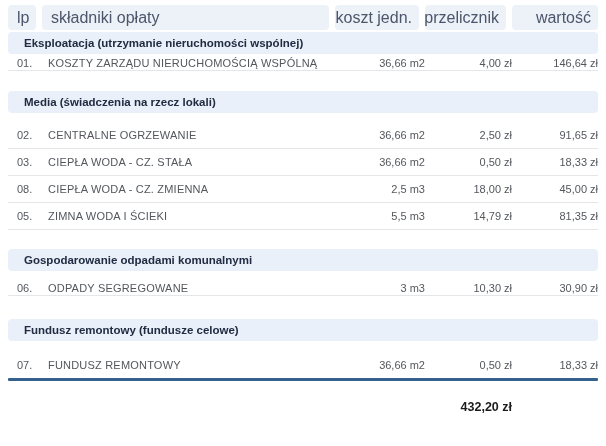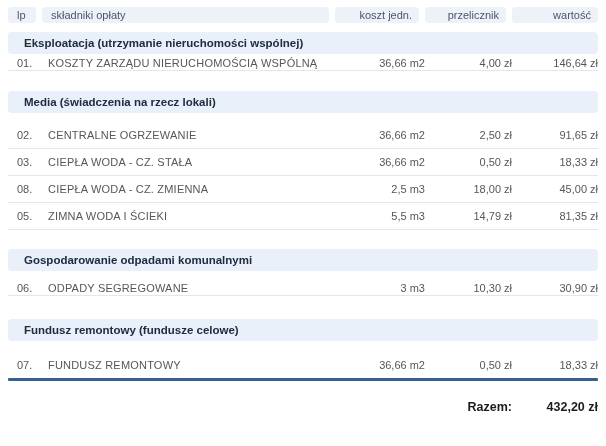--- a/index.html
+++ b/index.html
@@ -13,23 +13,23 @@
   
   .grid{
     display:grid;
     grid-template-columns:34px 1fr 90px 87px 86px;
     align-items:center;
   }
 
   
   .header-row{height:20px;margin-bottom:0;}
   .hcell{
-    height:16px;box-sizing:border-box;
+    height:25px;box-sizing:border-box;
     background:#edf1f8;border-radius:4px;
-    font-size:11px;color:#4c566b;
+    font-size:16px;color:#4c566b;
     display:flex;align-items:center;
   }
   .hcell.left{justify-content:flex-start;padding-left:9px;}
   .hcell.right{justify-content:flex-end;padding-right:7px;}
   .hcell.c-lp{margin-right:6px;}
   .hcell.c-name{margin-right:6px;}
   .hcell.c-factor{margin-right:6px;}
   .hcell.c-cost{margin-right:6px;}
 
   
@@ -140,17 +140,16 @@
       <div class="num">0,50 zł</div>
       <div class="num">18,33 zł</div>
     </div>
   </div>
 
   <div class="total-divider"></div>
   <div class="grid total-row">
     <div></div>
       <div></div>
       <div></div>
-    <div class="total-label">Razem:</div>
     <div class="total-value">432,20 zł</div>
   </div>
 
 </div>
 
 </body></html>

